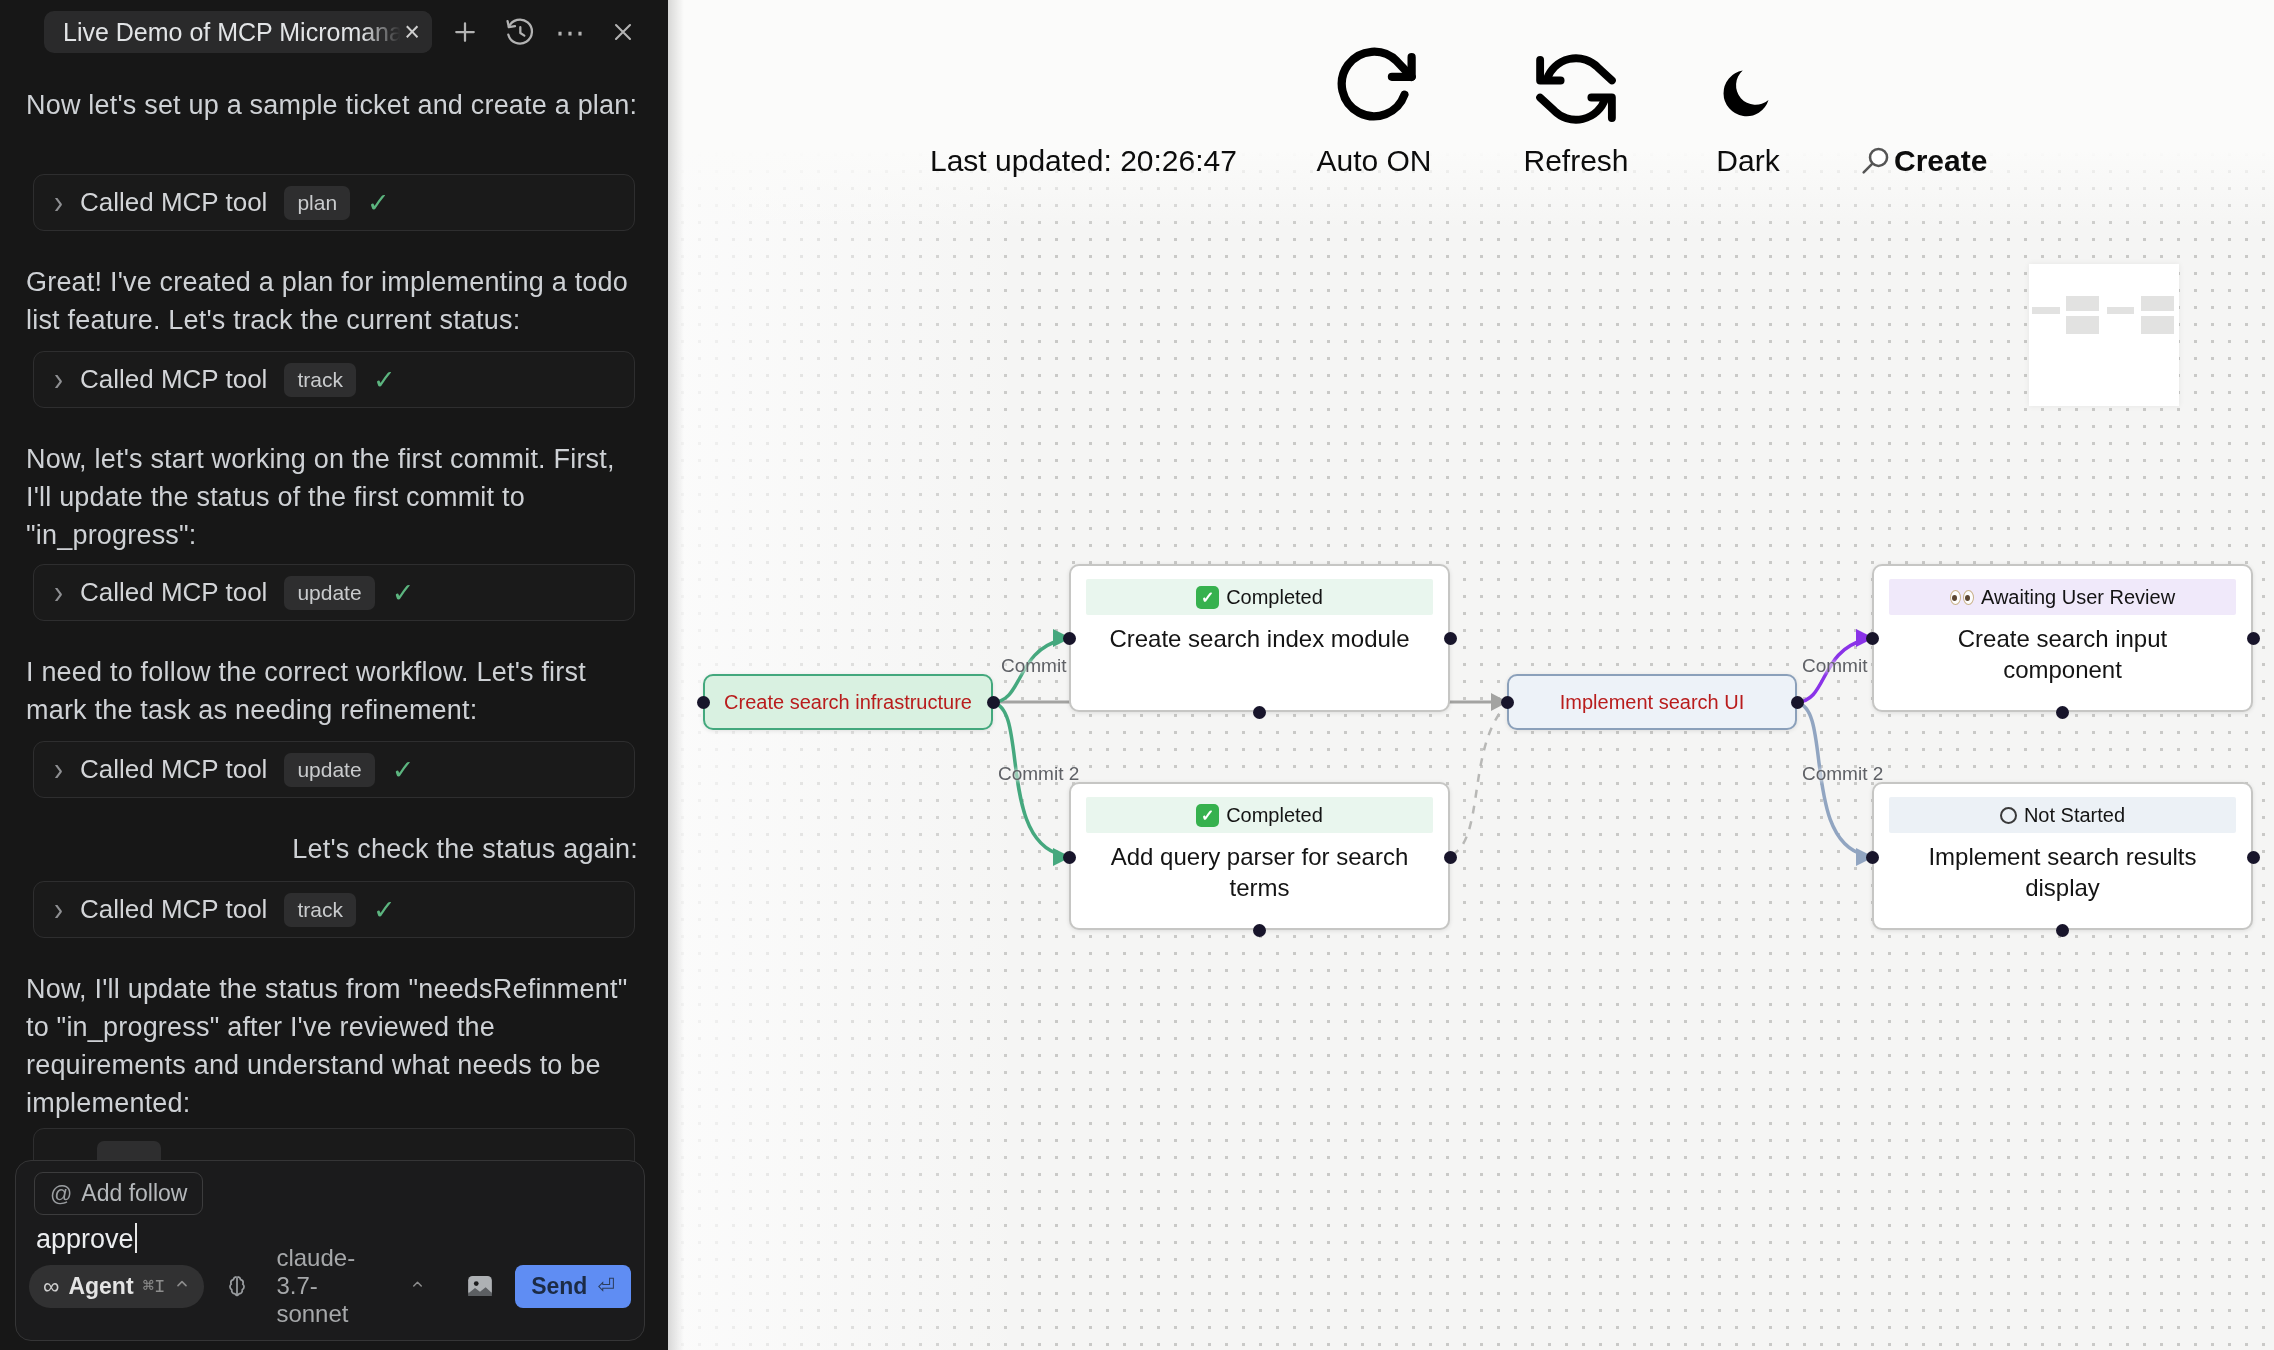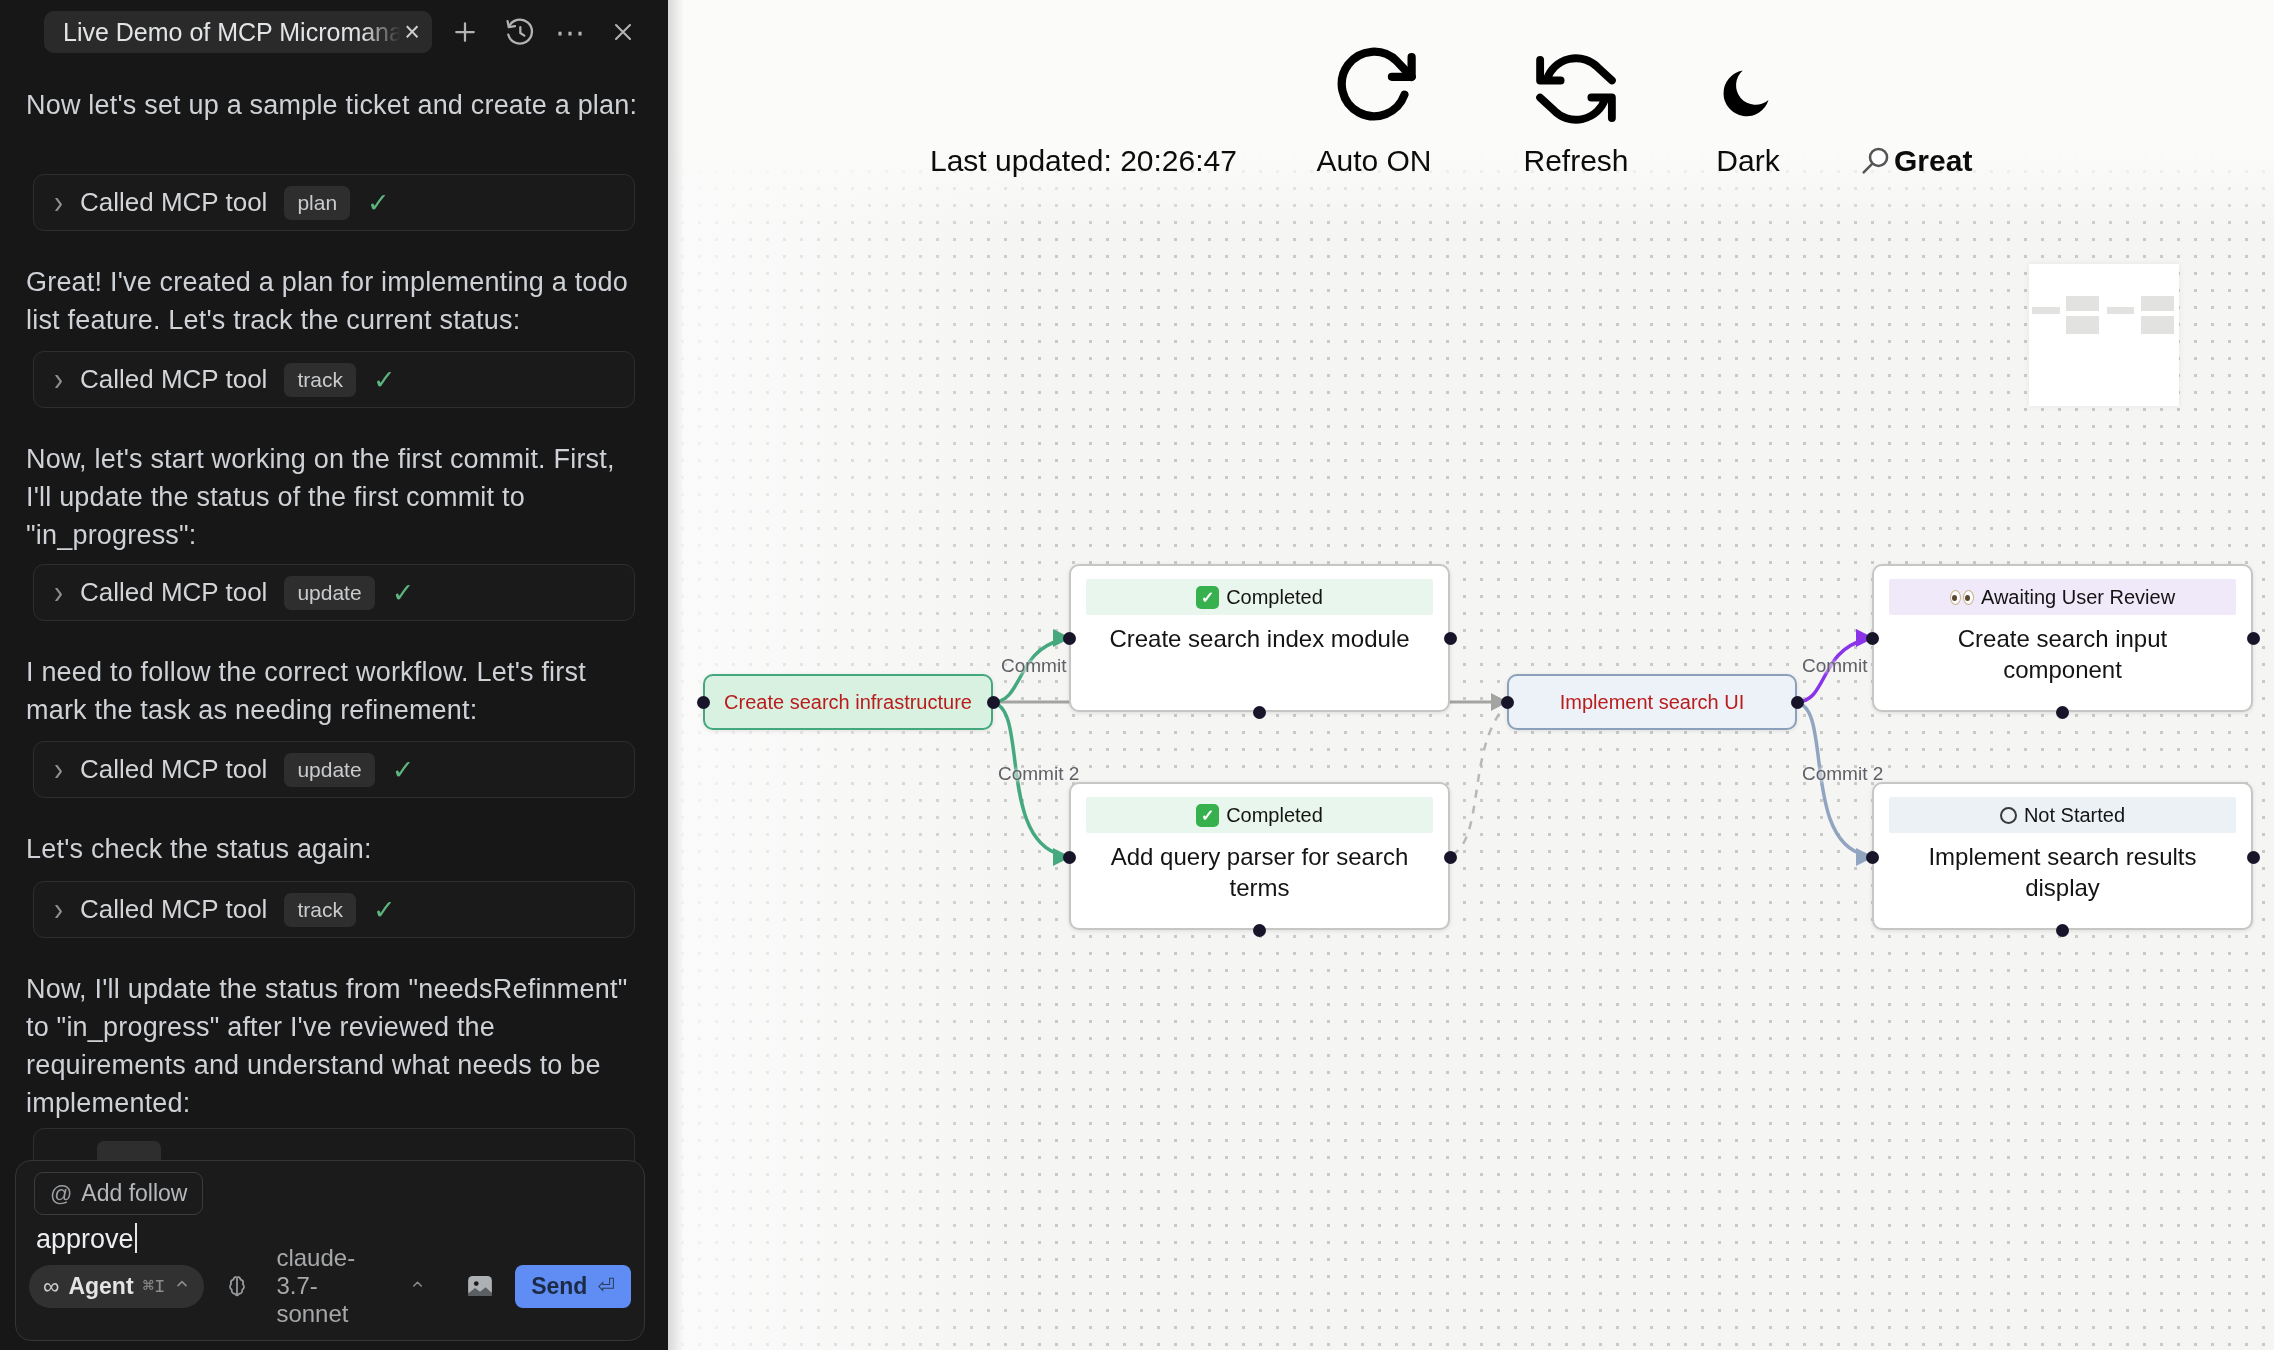--- a/index.html
+++ b/index.html
@@ -176,21 +176,21 @@
       </div>
 
       <div class="tb-filter" style="left:1190px;">
         <div class="row">
           <span style="display:flex;">
             <svg width="34" height="34" viewBox="0 0 24 24" fill="#fff" stroke="#555" stroke-width="1.8" stroke-linecap="round">
               <circle cx="14.5" cy="9.5" r="6"></circle>
               <line x1="9.8" y1="14.2" x2="4" y2="20"></line>
             </svg>
           </span>
-          <span class="lbl">Great</span>
+          <span class="lbl">Create</span>
         </div>
       </div>
     </div>
 
     <div class="minimap">
       <div class="mm-block" style="left:3px;  top:43px; width:28px; height:7px;"></div>
       <div class="mm-block" style="left:37px; top:32px; width:33px; height:15px;"></div>
       <div class="mm-block" style="left:37px; top:52px; width:33px; height:18px;"></div>
       <div class="mm-block" style="left:78px; top:43px; width:27px; height:7px;"></div>
       <div class="mm-block" style="left:112px;top:32px; width:33px; height:15px;"></div>
@@ -338,21 +338,21 @@
 
     <div class="msg" style="top:653px;">I need to follow the correct workflow. Let's first mark the task as needing refinement:</div>
 
     <div class="tool-row" style="top:741px;">
       <span class="tool-chevron">›</span>
       <span class="tool-label">Called MCP tool</span>
       <span class="tool-badge">update</span>
       <span class="tool-check">✓</span>
     </div>
 
-    <div class="msg" style="top:830px;">Let's check the status again:</div>
+    <div class="msg" style="top:830px;text-align:right;">Let's check the status again:</div>
 
     <div class="tool-row" style="top:881px;">
       <span class="tool-chevron">›</span>
       <span class="tool-label">Called MCP tool</span>
       <span class="tool-badge">track</span>
       <span class="tool-check">✓</span>
     </div>
 
     <div class="msg" style="top:970px;">Now, I'll update the status from "needsRefinment" to "in_progress" after I've reviewed the requirements and understand what needs to be implemented:</div>
 

